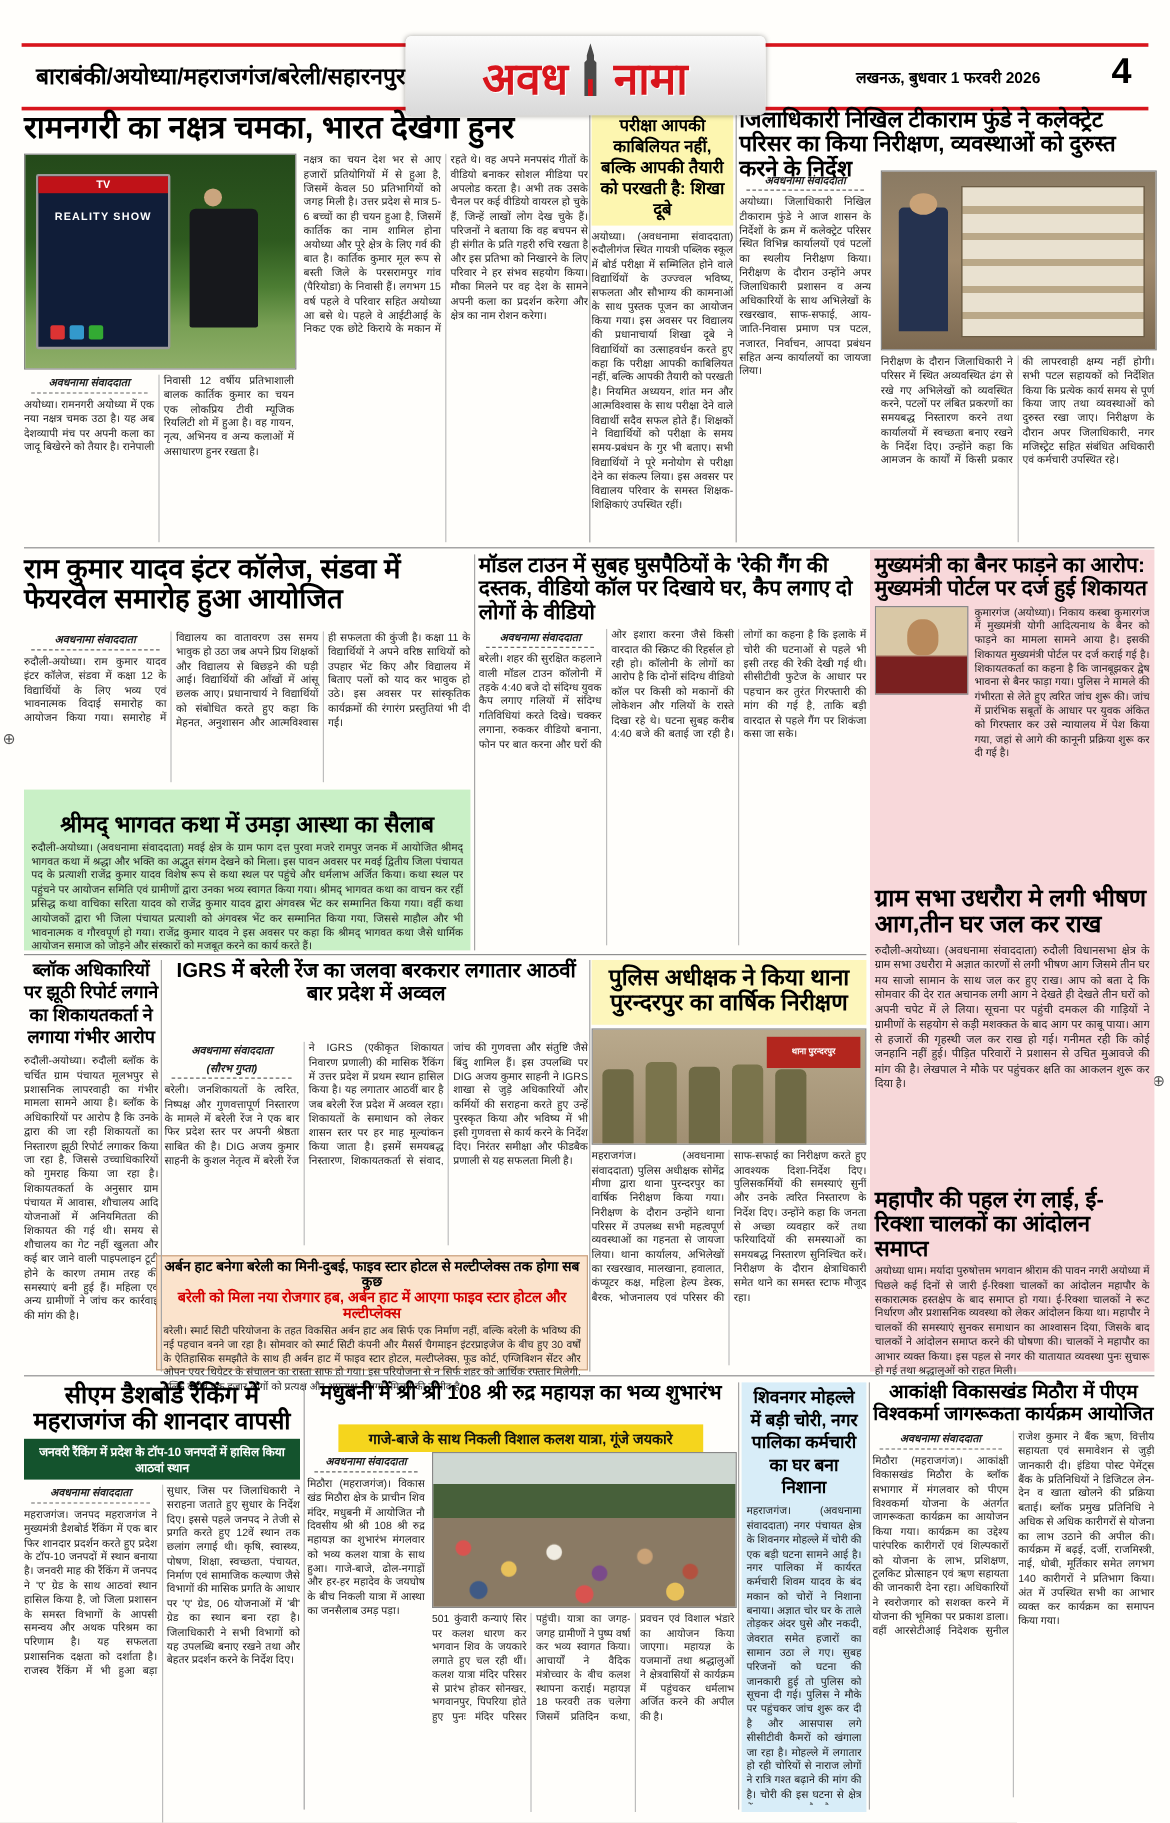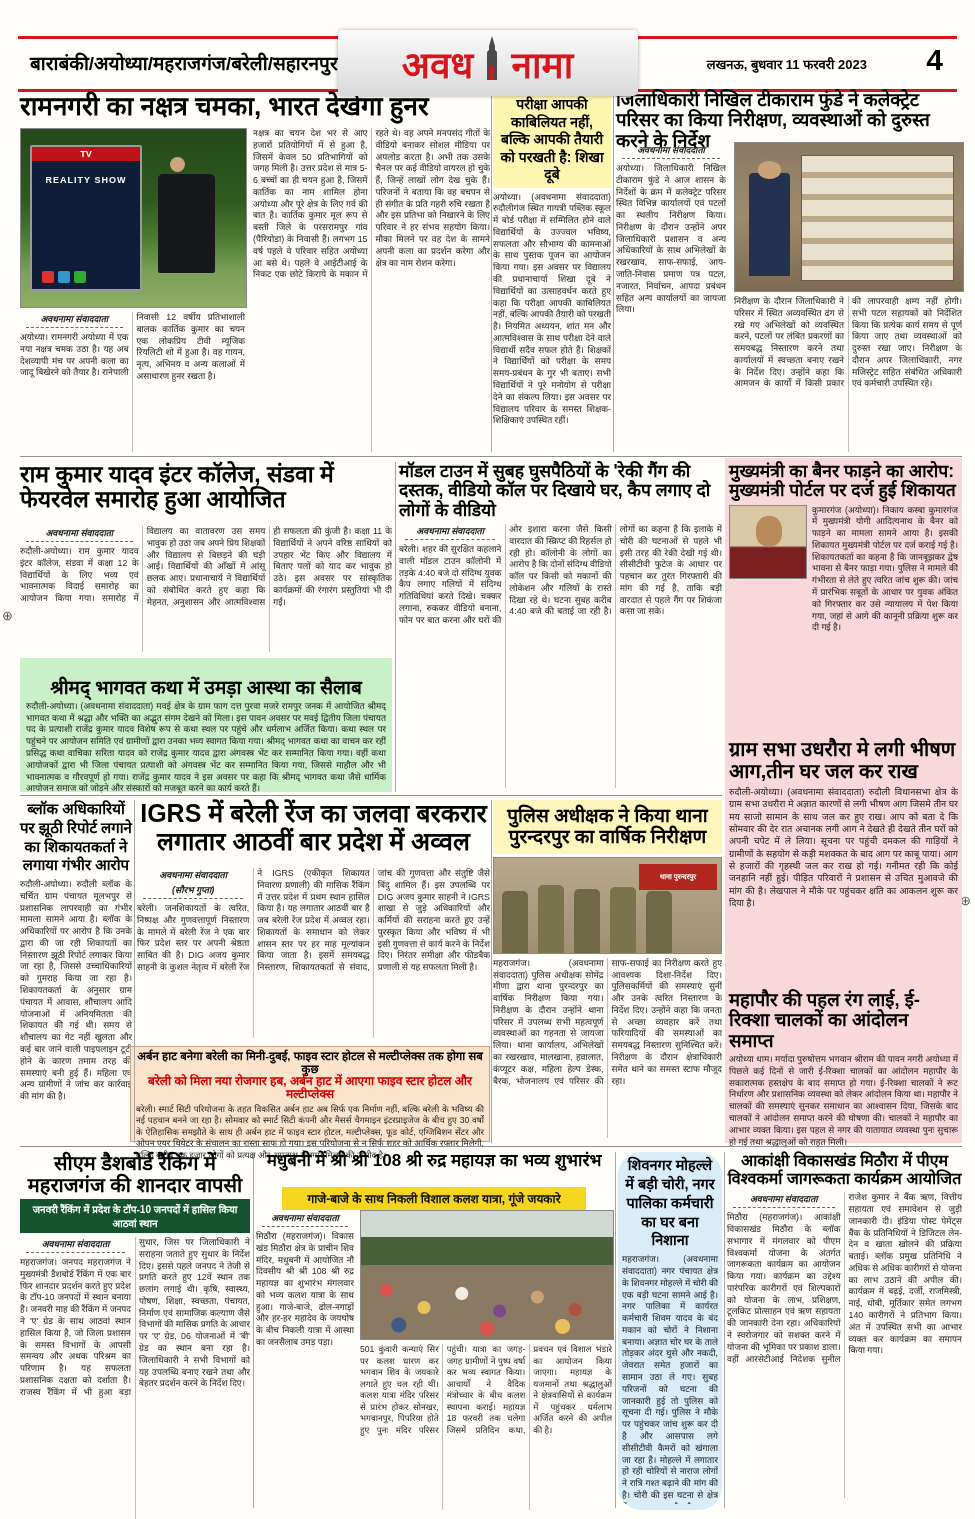--- a/index.html
+++ b/index.html
@@ -42,21 +42,21 @@
     <div class="masthead">
       <span class="mword">अवध</span>
       <span>
         <svg width="22" height="50" viewBox="0 0 22 50">
             <path d="M11 0 L14 10 L14 14 L16 16 L16 44 L6 44 L6 16 L8 14 L8 10 Z" fill="#4a4a4a"></path>
             <rect x="9" y="30" width="4" height="14" fill="#d8151c"></rect>
           </svg>
       </span>
       <span class="mword">नामा</span>
     </div>
-    <div class="date">लखनऊ, बुधवार 11 फरवरी 2023</div>
+    <div class="date">लखनऊ, बुधवार 1 फरवरी 2026</div>
     <div class="pageno">4</div>
   </div>
 
   <div class="regmark" style="left:2px;top:608px;">⊕</div>
   <div class="regmark" style="left:960px;top:893px;">⊕</div>
 
   <div class="abs" style="left:20px;top:92px;width:470px;height:360px;">
     <div class="hl" style="font-size:26px;">रामनगरी का नक्षत्र चमका, भारत देखेगा हुनर</div>
     <div class="photo" style="left:0;top:36px;width:225px;height:178px;background:linear-gradient(180deg,#24491a 0%,#2e5a1f 40%,#4c7d33 62%,#79a055 80%,#8fae69 100%);">
       <div style="position:absolute;left:4%;top:9%;width:48%;height:80%;background:#101d38;border:2px solid #9a9a9a;border-radius:2px;">
@@ -145,21 +145,21 @@
       <div class="body" style="margin-top:3px;height:96px;">अयोध्या धाम। मर्यादा पुरुषोत्तम भगवान श्रीराम की पावन नगरी अयोध्या में पिछले कई दिनों से जारी ई-रिक्शा चालकों का आंदोलन महापौर के सकारात्मक हस्तक्षेप के बाद समाप्त हो गया। ई-रिक्शा चालकों ने रूट निर्धारण और प्रशासनिक व्यवस्था को लेकर आंदोलन किया था। महापौर ने चालकों की समस्याएं सुनकर समाधान का आश्वासन दिया, जिसके बाद चालकों ने आंदोलन समाप्त करने की घोषणा की। चालकों ने महापौर का आभार व्यक्त किया। इस पहल से नगर की यातायात व्यवस्था पुनः सुचारू हो गई तथा श्रद्धालुओं को राहत मिली।</div>
     </div>
   </div>
 
   <div class="abs" style="left:20px;top:800px;width:112px;height:343px;">
     <div class="hl" style="font-size:15px;text-align:center;line-height:1.25;">ब्लॉक अधिकारियों पर झूठी रिपोर्ट लगाने का शिकायतकर्ता ने लगाया गंभीर आरोप</div>
     <div class="body" style="margin-top:4px;height:240px;">रुदौली-अयोध्या। रुदौली ब्लॉक के चर्चित ग्राम पंचायत मूलभपुर से प्रशासनिक लापरवाही का गंभीर मामला सामने आया है। ब्लॉक के अधिकारियों पर आरोप है कि उनके द्वारा की जा रही शिकायतों का निस्तारण झूठी रिपोर्ट लगाकर किया जा रहा है, जिससे उच्चाधिकारियों को गुमराह किया जा रहा है। शिकायतकर्ता के अनुसार ग्राम पंचायत में आवास, शौचालय आदि योजनाओं में अनियमितता की शिकायत की गई थी। समय से शौचालय का गेट नहीं खुलता और कई बार जाने वाली पाइपलाइन टूटी होने के कारण तमाम तरह की समस्याएं बनी हुई हैं। महिला एवं अन्य ग्रामीणों ने जांच कर कार्रवाई की मांग की है।</div>
   </div>
 
   <div class="abs" style="left:137px;top:800px;width:353px;height:240px;">
-    <div class="hl" style="font-size:25px;text-align:center;">IGRS में बरेली रेंज का जलवा बरकरार लगातार आठवीं बार प्रदेश में अव्वल</div>
+    <div class="hl" style="font-size:17px;text-align:center;">IGRS में बरेली रेंज का जलवा बरकरार लगातार आठवीं बार प्रदेश में अव्वल</div>
     <div class="body cols3 abs" style="left:0;top:68px;width:353px;height:170px;">
       <div class="byline" style="border-bottom:none;margin-bottom:0;">अवधनामा संवाददाता</div>
       <div class="byline">(सौरभ गुप्ता)</div>
       <span>बरेली। जनशिकायतों के त्वरित, निष्पक्ष और गुणवत्तापूर्ण निस्तारण के मामले में बरेली रेंज ने एक बार फिर प्रदेश स्तर पर अपनी श्रेष्ठता साबित की है। DIG अजय कुमार साहनी के कुशल नेतृत्व में बरेली रेंज ने IGRS (एकीकृत शिकायत निवारण प्रणाली) की मासिक रैंकिंग में उत्तर प्रदेश में प्रथम स्थान हासिल किया है। यह लगातार आठवीं बार है जब बरेली रेंज प्रदेश में अव्वल रहा। शिकायतों के समाधान को लेकर शासन स्तर पर हर माह मूल्यांकन किया जाता है। इसमें समयबद्ध निस्तारण, शिकायतकर्ता से संवाद, जांच की गुणवत्ता और संतुष्टि जैसे बिंदु शामिल हैं। इस उपलब्धि पर DIG अजय कुमार साहनी ने IGRS शाखा से जुड़े अधिकारियों और कर्मियों की सराहना करते हुए उन्हें पुरस्कृत किया और भविष्य में भी इसी गुणवत्ता से कार्य करने के निर्देश दिए। निरंतर समीक्षा और फीडबैक प्रणाली से यह सफलता मिली है।</span>
     </div>
   </div>
 
   <div class="abs" style="left:130px;top:1046px;width:360px;height:96px;background:#fbe3cc;border:1px solid #c9a07e;padding:3px 5px;box-sizing:border-box;">
     <div class="hl" style="font-size:11.5px;text-align:center;">अर्बन हाट बनेगा बरेली का मिनी-दुबई, फाइव स्टार होटल से मल्टीप्लेक्स तक होगा सब कुछ</div>
     <div class="hl" style="font-size:12px;text-align:center;color:#d40000;">बरेली को मिला नया रोजगार हब, अर्बन हाट में आएगा फाइव स्टार होटल और मल्टीप्लेक्स</div>
@@ -207,21 +207,21 @@
         radial-gradient(circle at 55% 60%, #7a4a8a 0 6px, transparent 7px),
         radial-gradient(circle at 70% 40%, #c9a277 0 6px, transparent 7px),
         radial-gradient(circle at 85% 58%, #b3513f 0 6px, transparent 7px),
         radial-gradient(circle at 15% 80%, #3f5a85 0 7px, transparent 8px),
         radial-gradient(circle at 50% 85%, #d9534f 0 7px, transparent 8px),
         radial-gradient(circle at 80% 82%, #e8c15a 0 7px, transparent 8px);"></div>
     </div>
     <div class="body cols3 abs" style="left:104px;top:192px;width:252px;height:166px;font-size:8.6px;">501 कुंवारी कन्याएं सिर पर कलश धारण कर भगवान शिव के जयकारे लगाते हुए चल रही थीं। कलश यात्रा मंदिर परिसर से प्रारंभ होकर सोनखर, भगवानपुर, पिपरिया होते हुए पुनः मंदिर परिसर पहुंची। यात्रा का जगह-जगह ग्रामीणों ने पुष्प वर्षा कर भव्य स्वागत किया। आचार्यों ने वैदिक मंत्रोच्चार के बीच कलश स्थापना कराई। महायज्ञ 18 फरवरी तक चलेगा जिसमें प्रतिदिन कथा, प्रवचन एवं विशाल भंडारे का आयोजन किया जाएगा। महायज्ञ के यजमानों तथा श्रद्धालुओं ने क्षेत्रवासियों से कार्यक्रम में पहुंचकर धर्मलाभ अर्जित करने की अपील की है।</div>
   </div>
 
-  <div class="abs" style="left:618px;top:1152px;width:104px;height:358px;background:#d8edf8;padding:4px;box-sizing:border-box;border-radius:23px;">
+  <div class="abs" style="left:618px;top:1152px;width:104px;height:358px;background:#d8edf8;padding:4px;box-sizing:border-box;">
     <div class="hl" style="font-size:14.5px;text-align:center;line-height:1.3;">शिवनगर मोहल्ले में बड़ी चोरी, नगर पालिका कर्मचारी का घर बना निशाना</div>
     <div class="body" style="margin-top:4px;height:250px;">महराजगंज। (अवधनामा संवाददाता) नगर पंचायत क्षेत्र के शिवनगर मोहल्ले में चोरी की एक बड़ी घटना सामने आई है। नगर पालिका में कार्यरत कर्मचारी शिवम यादव के बंद मकान को चोरों ने निशाना बनाया। अज्ञात चोर घर के ताले तोड़कर अंदर घुसे और नकदी, जेवरात समेत हजारों का सामान उठा ले गए। सुबह परिजनों को घटना की जानकारी हुई तो पुलिस को सूचना दी गई। पुलिस ने मौके पर पहुंचकर जांच शुरू कर दी है और आसपास लगे सीसीटीवी कैमरों को खंगाला जा रहा है। मोहल्ले में लगातार हो रही चोरियों से नाराज लोगों ने रात्रि गश्त बढ़ाने की मांग की है। चोरी की इस घटना से क्षेत्र में दहशत का माहौल है।</div>
   </div>
 
   <div class="abs" style="left:727px;top:1152px;width:235px;height:358px;">
     <div class="hl" style="font-size:16px;text-align:center;">आकांक्षी विकासखंड मिठौरा में पीएम विश्वकर्मा जागरूकता कार्यक्रम आयोजित</div>
     <div class="body cols2" style="margin-top:5px;height:306px;">
       <div class="byline">अवधनामा संवाददाता</div>
       <span>मिठौरा (महराजगंज)। आकांक्षी विकासखंड मिठौरा के ब्लॉक सभागार में मंगलवार को पीएम विश्वकर्मा योजना के अंतर्गत जागरूकता कार्यक्रम का आयोजन किया गया। कार्यक्रम का उद्देश्य पारंपरिक कारीगरों एवं शिल्पकारों को योजना के लाभ, प्रशिक्षण, टूलकिट प्रोत्साहन एवं ऋण सहायता की जानकारी देना रहा। अधिकारियों ने स्वरोजगार को सशक्त करने में योजना की भूमिका पर प्रकाश डाला। वहीं आरसेटीआई निदेशक सुनील राजेश कुमार ने बैंक ऋण, वित्तीय सहायता एवं समावेशन से जुड़ी जानकारी दी। इंडिया पोस्ट पेमेंट्स बैंक के प्रतिनिधियों ने डिजिटल लेन-देन व खाता खोलने की प्रक्रिया बताई। ब्लॉक प्रमुख प्रतिनिधि ने अधिक से अधिक कारीगरों से योजना का लाभ उठाने की अपील की। कार्यक्रम में बढ़ई, दर्जी, राजमिस्त्री, नाई, धोबी, मूर्तिकार समेत लगभग 140 कारीगरों ने प्रतिभाग किया। अंत में उपस्थित सभी का आभार व्यक्त कर कार्यक्रम का समापन किया गया।</span>
     </div>

